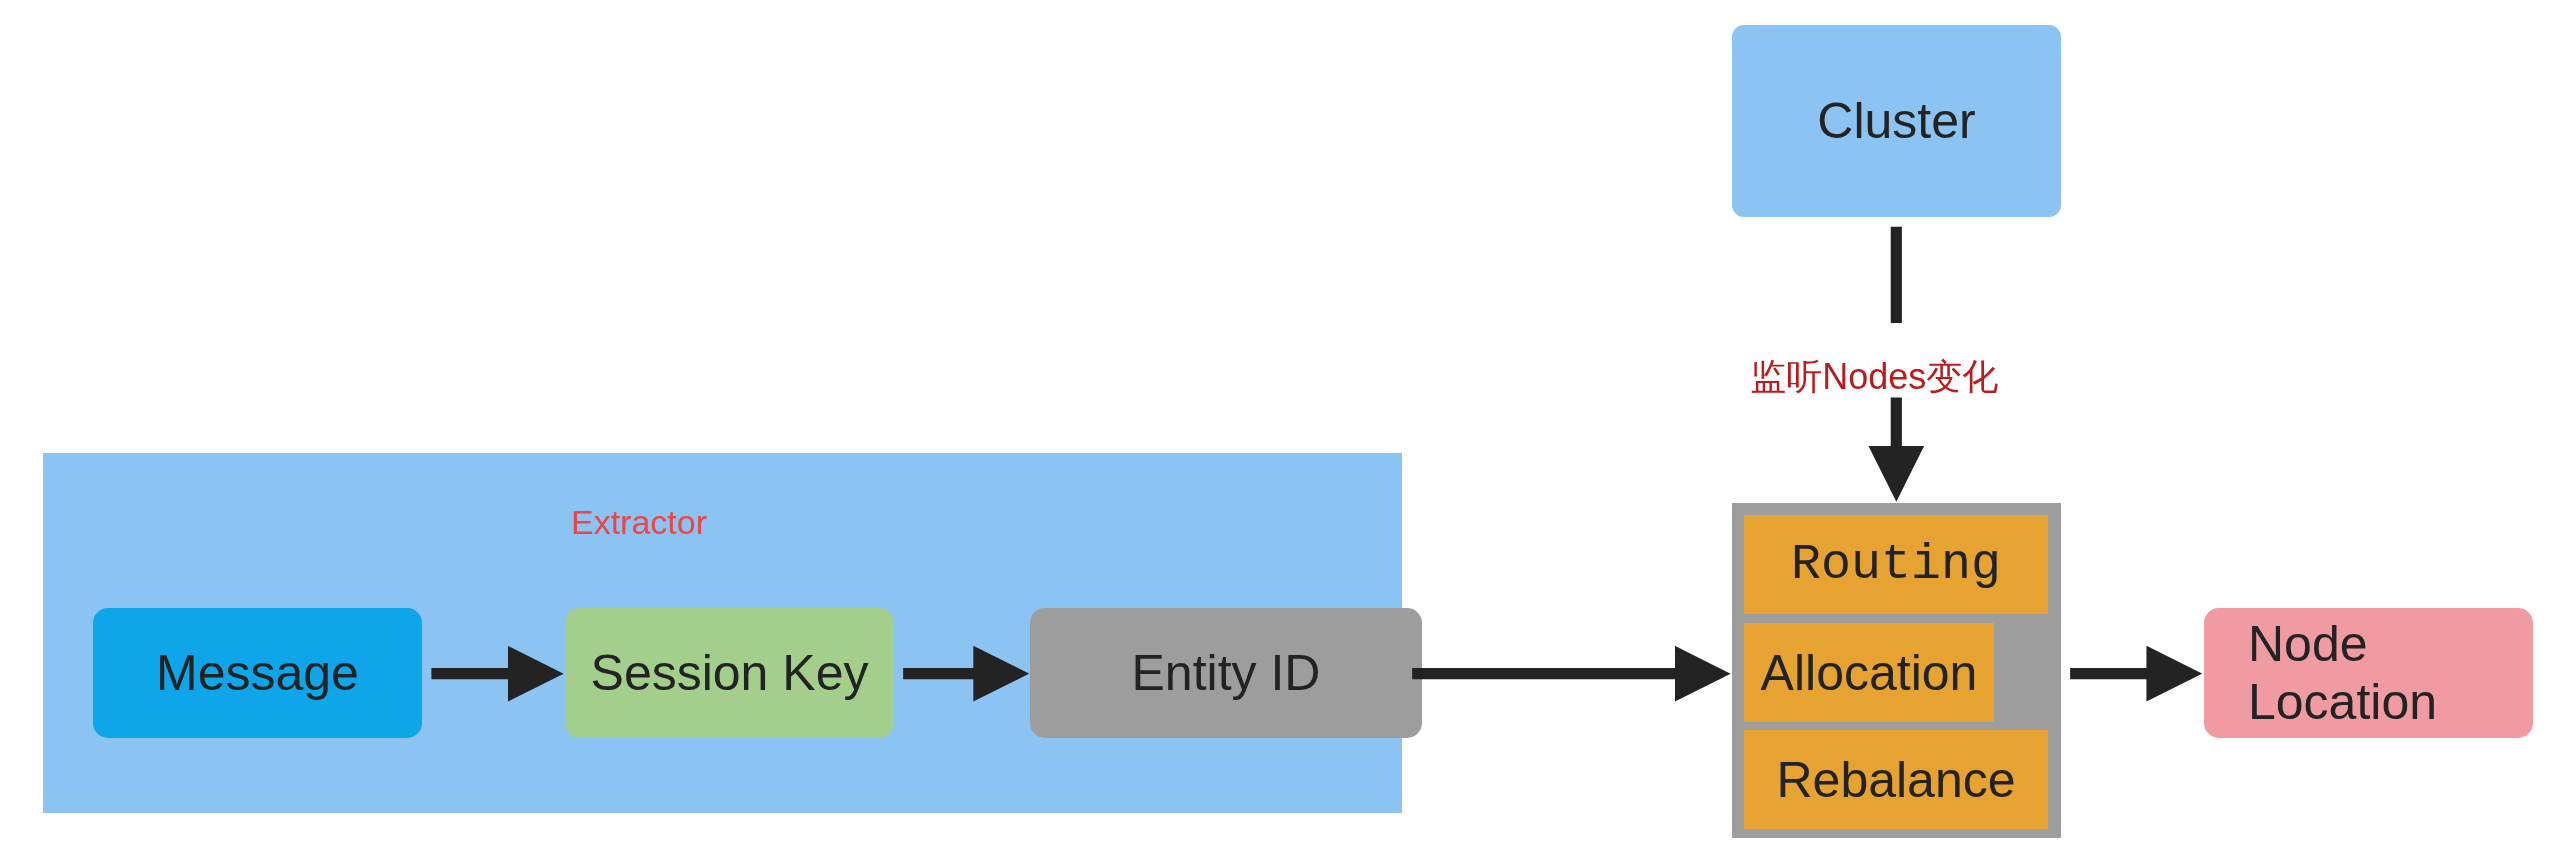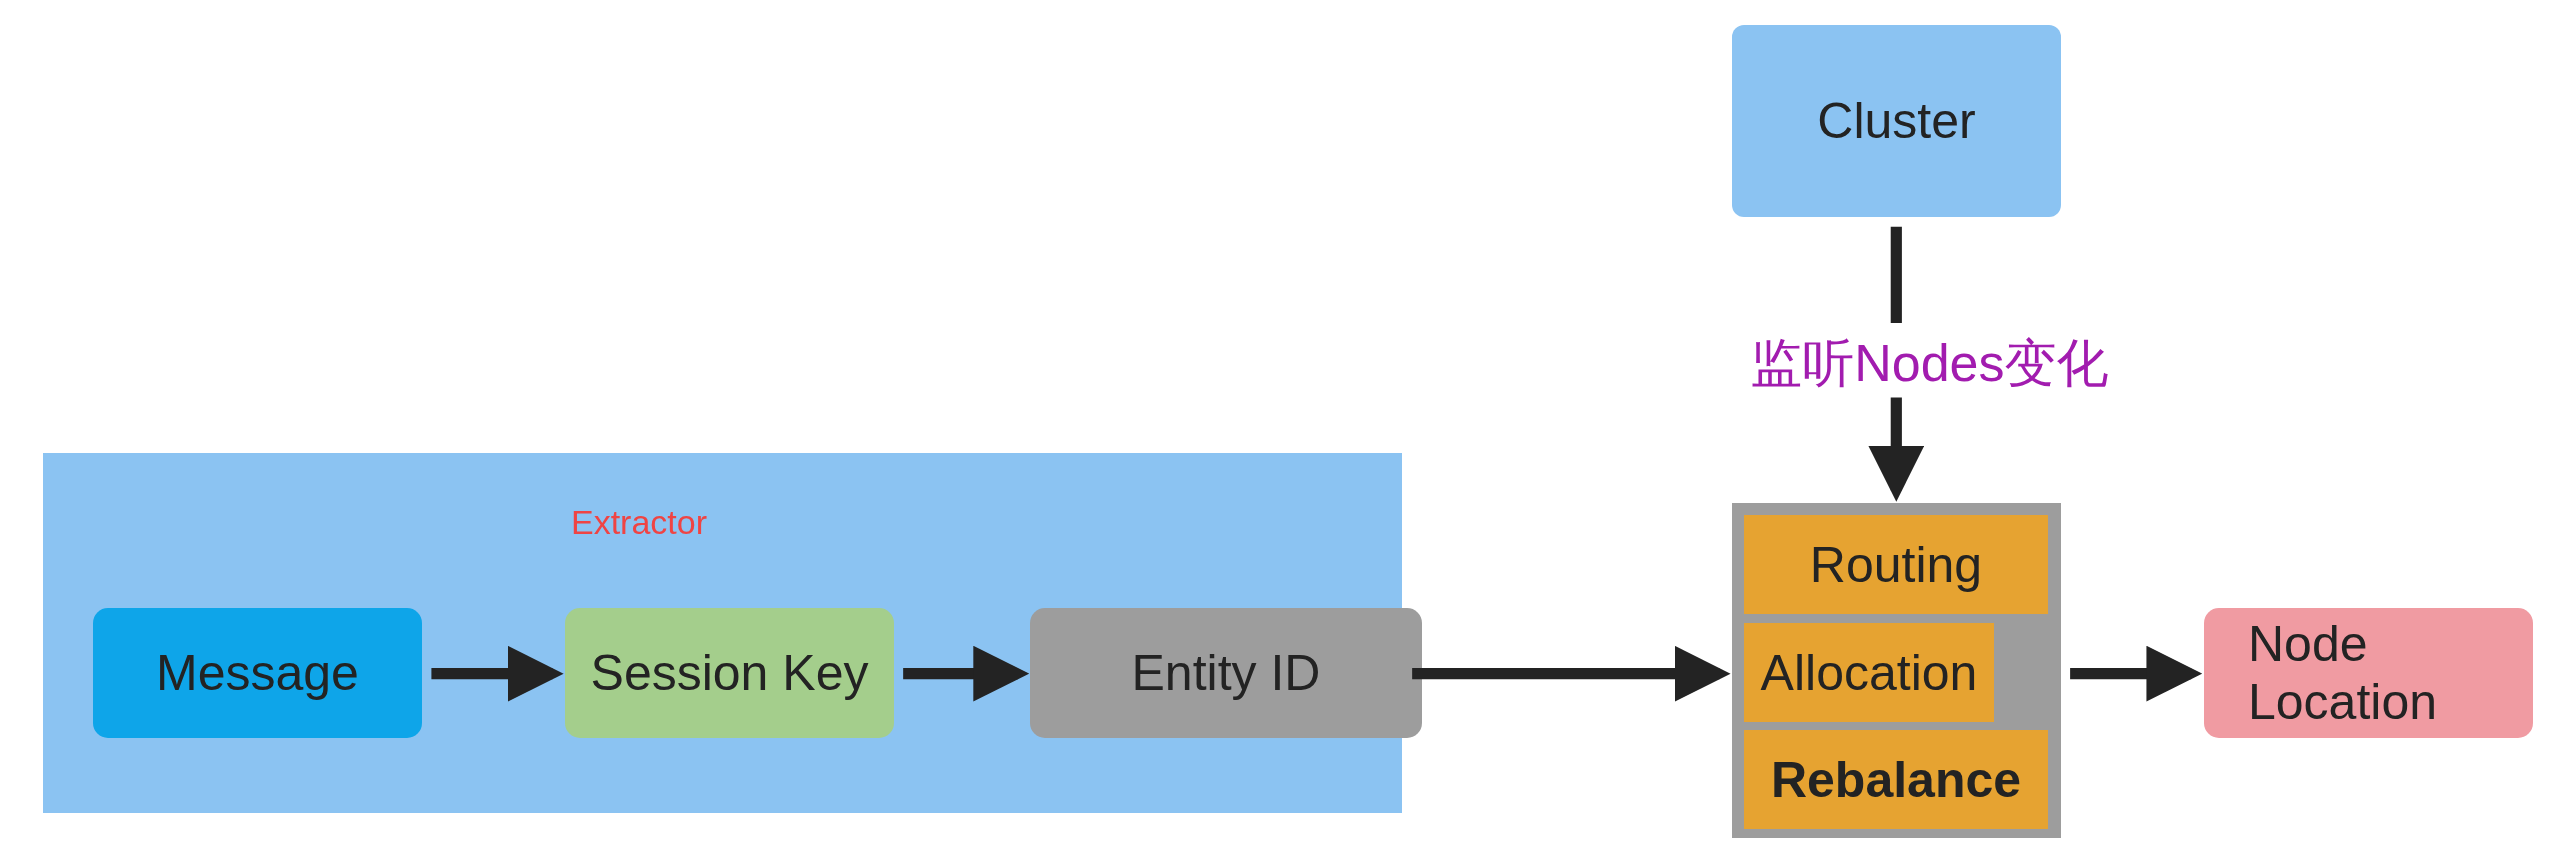--- a/index.html
+++ b/index.html
@@ -42,24 +42,25 @@
     display: flex;
     align-items: center;
     justify-content: center;
     font-size: 50px;
     color: #232323;
     border-radius: 0;
   }
   .node-box { background: #f09ba2; }
   .edge-label {
     position: absolute;
-    font-size: 52px;
-    color: #a21caf;
+    font-size: 36px;
+    color: #b91c1c;
     background: #ffffff;
     padding: 0 6.2px;
+    margin-top: 24px;
   }
   svg.arrows {
     position: absolute;
     left: 0; top: 0;
     width: 2576px; height: 852px;
     pointer-events: none;
   }
 </style>
 </head>
 <body>
@@ -77,27 +78,27 @@
 
 <div class="box entity-box" style="left:1030px; top:608px; width:392px; height:130px;">
   <span>Entity ID</span>
 </div>
 
 <div class="box cluster-box" style="left:1732px; top:25px; width:329px; height:192px;">
   <span>Cluster</span>
 </div>
 
 <div class="stack-container" style="left:1732px; top:503px; width:329px; height:335px;"></div>
-<div class="stack-item" style="left:1744px; top:515px; width:304px; height:99px;">
+<div class="stack-item" style="left:1744px; top:515px; width:304px; height:99px;font-family:Liberation Mono, monospace;">
   <span>Routing</span>
 </div>
 <div class="stack-item" style="left:1744px; top:623px; width:250px; height:99px;align-items:center;">
   <span>Allocation</span>
 </div>
-<div class="stack-item" style="left:1744px; top:730px; width:304px; height:99px;font-weight:bold;">
+<div class="stack-item" style="left:1744px; top:730px; width:304px; height:99px;">
   <span>Rebalance</span>
 </div>
 
 <div class="box node-box" style="left:2204px; top:608px; width:329px; height:130px;padding-left:44px;">
   <span>Node Location</span>
 </div>
 
 <div class="edge-label" style="left:1744px; top:329px;">监听Nodes变化</div>
 
 <svg class="arrows" viewBox="0 0 4150 1372" width="2576" height="852">

